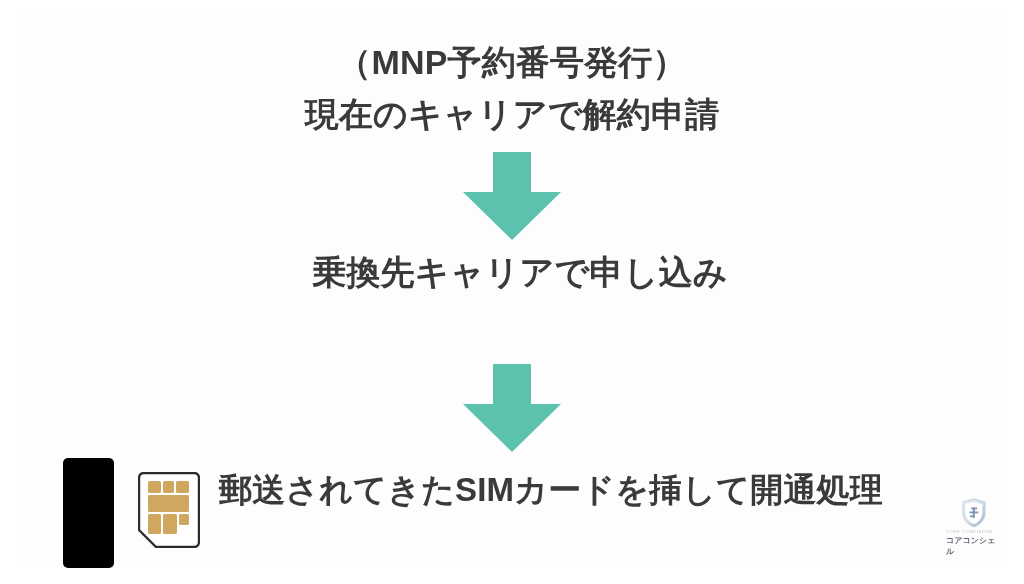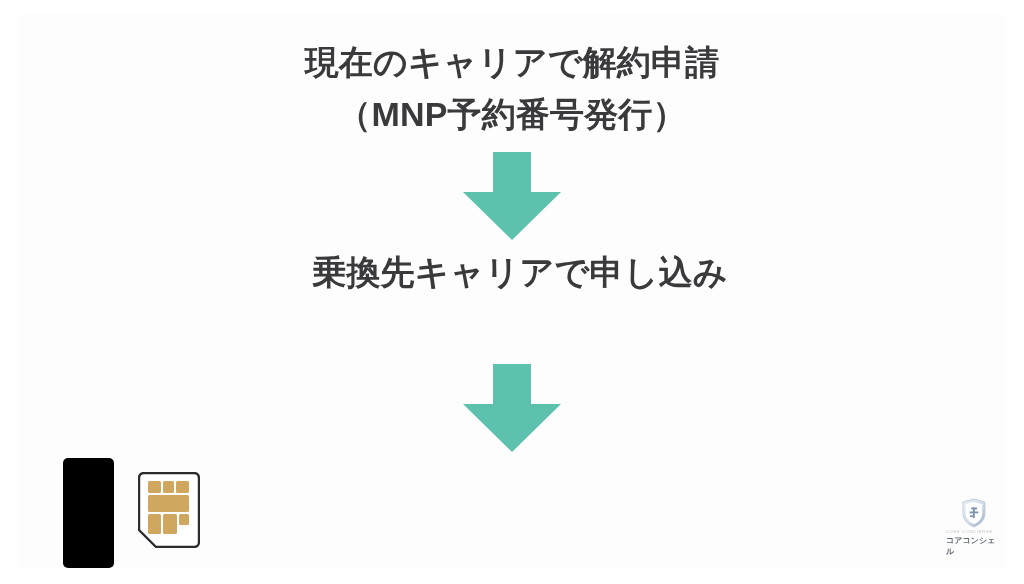--- a/index.html
+++ b/index.html
@@ -123,22 +123,22 @@
   }
 </style>
 </head>
 <body>
 
 <div id="slide">
 
   <div id="slide-panel"></div>
 
   <div class="step" id="step-1">
+    <span class="line">（MNP予約番号発行）</span>
     <span class="line">現在のキャリアで解約申請</span>
-    <span class="line">（MNP予約番号発行）</span>
   </div>
 
   <div class="arrow" id="arrow-1">
     <svg viewBox="0 0 110 92" xmlns="http://www.w3.org/2000/svg" aria-hidden="true">
       <polygon points="36,2 74,2 74,42 104,42 55,90 6,42 36,42" fill="#5cc2ae"></polygon>
     </svg>
   </div>
 
   <div class="step" id="step-2">
     <span class="line">乗換先キャリアで申し込み</span>
@@ -163,20 +163,21 @@
         <rect x="38" y="9" width="13" height="12" rx="1.5"></rect>
         <rect x="10" y="23" width="41" height="17" rx="1.5"></rect>
         <rect x="10" y="42" width="13" height="20" rx="1.5"></rect>
         <rect x="25" y="42" width="14" height="20" rx="1.5"></rect>
         <rect x="41" y="42" width="10" height="11" rx="1.5"></rect>
       </g>
     </svg>
   </div>
 
   <div class="step" id="step-3">
+    <span class="line">郵送されてきたSIMカードを挿して開通処理</span>
   </div>
 
   <div id="logo">
     <div id="logo-mark">
       <svg viewBox="0 0 26 30" xmlns="http://www.w3.org/2000/svg" aria-hidden="true">
         <defs>
           <linearGradient id="shieldGrad" x1="0" y1="0" x2="1" y2="1">
             <stop offset="0%" stop-color="#eef3f8"></stop>
             <stop offset="55%" stop-color="#cfdbe8"></stop>
             <stop offset="100%" stop-color="#8fa9c4"></stop>

